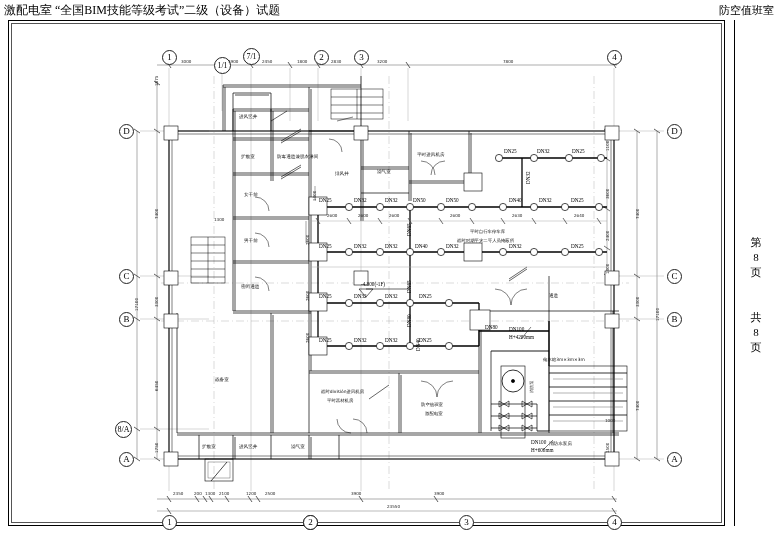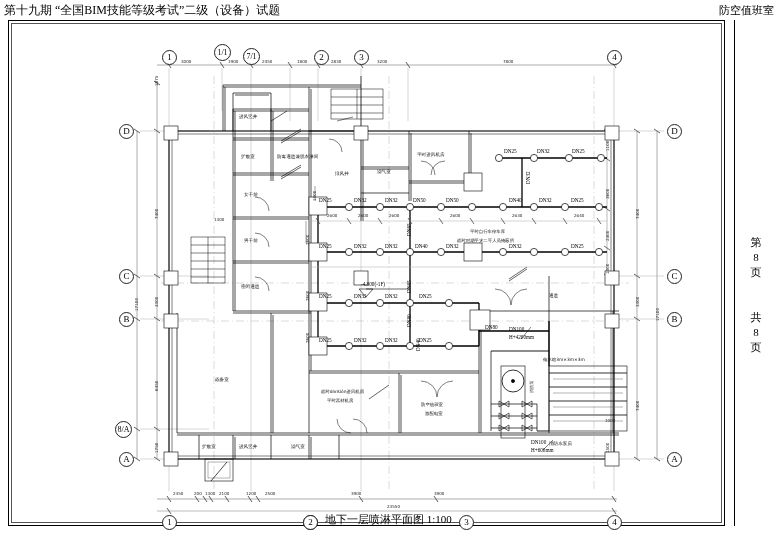--- a/index.html
+++ b/index.html
@@ -89,21 +89,21 @@
     white-space: nowrap;
     font-family: "Liberation Serif", serif;
   }
 </style>
 </head>
 <body>
 
 <div id="page">
 
   <div class="hdr">
-    <div class="hdr-left">第十九期 “全国BIM技能等级考试”二级（设备）试题</div>
+    <div class="hdr-left">激配电室 “全国BIM技能等级考试”二级（设备）试题</div>
     <div class="hdr-right">防空值班室</div>
   </div>
 
   <div class="pagecol">
     <div class="vline"></div>
     <div class="pgtxt pg-a">
       <div>第</div>
       <div>8</div>
       <div>页</div>
     </div>
@@ -518,21 +518,21 @@
           <line x1="430" y1="197" x2="434" y2="203"></line>
           <line x1="461" y1="197" x2="465" y2="203"></line>
           <line x1="492" y1="197" x2="496" y2="203"></line>
           <line x1="523" y1="197" x2="527" y2="203"></line>
           <line x1="554" y1="197" x2="558" y2="203"></line>
           <line x1="588" y1="197" x2="592" y2="203"></line>
         </g>
       </svg>
 
       <div class="bub r14" style="left:153px; top:29px;">1</div>
-      <div class="bub r16" style="left:205px; top:23px;">1/1</div>
+      <div class="bub r16" style="left:205px; top:36px;">1/1</div>
       <div class="bub r16" style="left:234px; top:27px;">7/1</div>
       <div class="bub r14" style="left:305px; top:29px;">2</div>
       <div class="bub r14" style="left:345px; top:29px;">3</div>
       <div class="bub r14" style="left:598px; top:29px;">4</div>
 
       <div class="lbl dim" style="left:172px; top:38px;">3000</div>
       <div class="lbl dim" style="left:219px; top:38px;">1900</div>
       <div class="lbl dim" style="left:253px; top:38px;">2450</div>
       <div class="lbl dim" style="left:288px; top:38px;">1800</div>
       <div class="lbl dim" style="left:322px; top:38px;">2830</div>
@@ -660,18 +660,17 @@
       <div class="lbl pipe" style="left:522px; top:418px;">DN100</div>
       <div class="lbl pipe" style="left:522px; top:426px;">H+600mm</div>
 
       <div class="lbl pipe" style="left:352px; top:260px;">-4.800(-1F)</div>
 
       <div class="lbl dim rot90" style="left:520px; top:372px;">消防泵</div>
       <div class="lbl dim" style="left:596px; top:397px;">1000</div>
       <div class="lbl dim rot90" style="left:596px; top:432px;">1500</div>
 
       <div class="bub r14" style="left:294px; top:494px;">2</div>
-      <div class="title-strip" style="left:316px; top:491px;">地下一层喷淋平面图 1:100</div>
 
     </div>
   </div>
 
 </div>
 
 </body></html>

